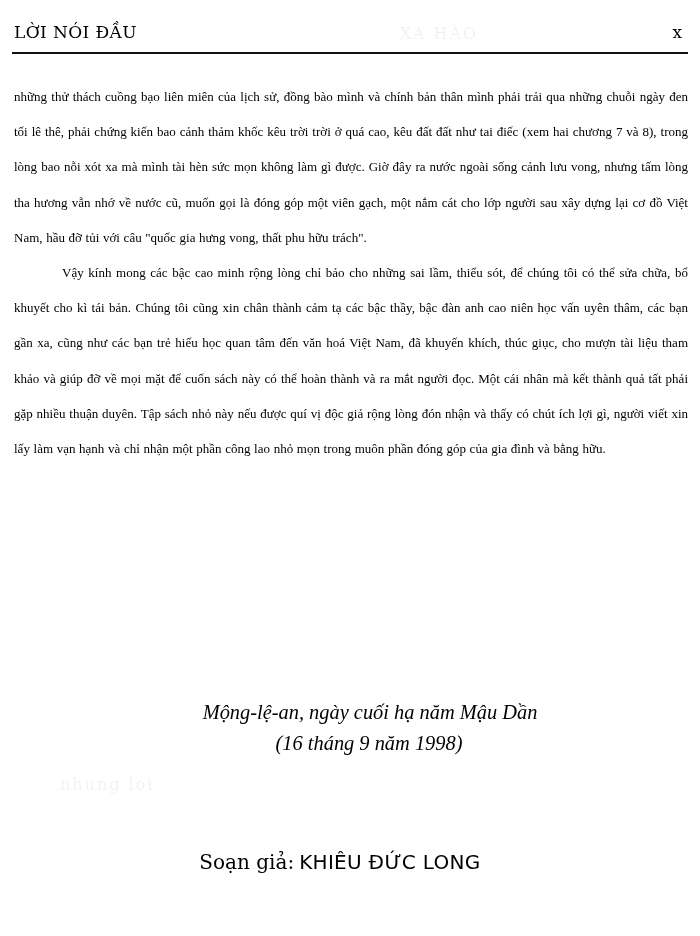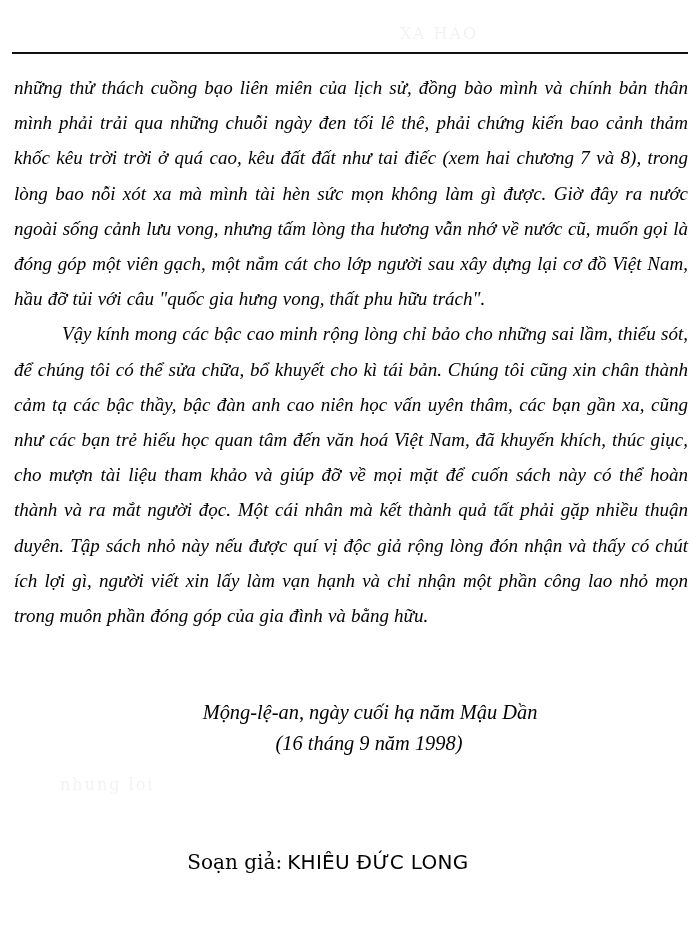--- a/index.html
+++ b/index.html
@@ -74,27 +74,26 @@
   }
 
   
   .body {
     position: absolute;
     top: 70px;
     left: 14px;
     width: 674px;
   }
   p.para {
-    margin: 0 0 0 0;
-    font-size: 19px;
+    margin: 9px 0 0 0;
+    font-size: 13px;
     line-height: 35.2px;
     text-align: justify;
     text-justify: inter-word;
     word-spacing: 0.4px;
-    font-style: italic;
   }
   p.para.indent {
     text-indent: 48px;
   }
   p.para + p.para {
     margin-top: 0;
   }
 
   
   .signature {
@@ -110,21 +109,21 @@
   .signature .line1 {
     padding-left: 38px;
   }
   .signature .line2 {
     padding-left: 36px;
   }
 
   .author-row {
     position: absolute;
     top: 850px;
-    left: 4px;
+    left: 16px;
     width: 648px;
     text-align: center;
     font-size: 20px;
   }
   .author-row .label {
     font-family: "DejaVu Serif", "Liberation Serif", serif;
   }
   .author-row .name {
     font-family: "DejaVu Sans", "Liberation Sans", sans-serif;
     letter-spacing: 0.3px;
@@ -132,20 +131,24 @@
   }
 </style>
 </head>
 <body>
 
 <div class="page">
 
   <div class="ghost ghost-top">XA HÁO</div>
   <div class="ghost ghost-mid">nhung loi</div>
 
+  <div class="header-row">
+    <div class="header-title">LỜI NÓI ĐẦU</div>
+    <div class="header-pageno">x</div>
+  </div>
 
   <div class="rule"></div>
 
   <div class="body">
     <p class="para">những thử thách cuồng bạo liên miên của lịch sử, đồng bào mình và chính bản thân mình phải trải qua những chuỗi ngày đen tối lê thê, phải chứng kiến bao cảnh thảm khốc kêu trời trời ở quá cao, kêu đất đất như tai điếc (xem hai chương 7 và 8), trong lòng bao nỗi xót xa mà mình tài hèn sức mọn không làm gì được. Giờ đây ra nước ngoài sống cảnh lưu vong, nhưng tấm lòng tha hương vẫn nhớ về nước cũ, muốn gọi là đóng góp một viên gạch, một nắm cát cho lớp người sau xây dựng lại cơ đồ Việt Nam, hầu đỡ tủi với câu "quốc gia hưng vong, thất phu hữu trách".</p>
     <p class="para indent">Vậy kính mong các bậc cao minh rộng lòng chỉ bảo cho những sai lầm, thiếu sót, để chúng tôi có thể sửa chữa, bổ khuyết cho kì tái bản. Chúng tôi cũng xin chân thành cảm tạ các bậc thầy, bậc đàn anh cao niên học vấn uyên thâm, các bạn gần xa, cũng như các bạn trẻ hiếu học quan tâm đến văn hoá Việt Nam, đã khuyến khích, thúc giục, cho mượn tài liệu tham khảo và giúp đỡ về mọi mặt để cuốn sách này có thể hoàn thành và ra mắt người đọc. Một cái nhân mà kết thành quả tất phải gặp nhiều thuận duyên. Tập sách nhỏ này nếu được quí vị độc giả rộng lòng đón nhận và thấy có chút ích lợi gì, người viết xin lấy làm vạn hạnh và chỉ nhận một phần công lao nhỏ mọn trong muôn phần đóng góp của gia đình và bằng hữu.</p>
   </div>
 
   <div class="signature">
     <div class="line1">Mộng-lệ-an, ngày cuối hạ năm Mậu Dần</div>

